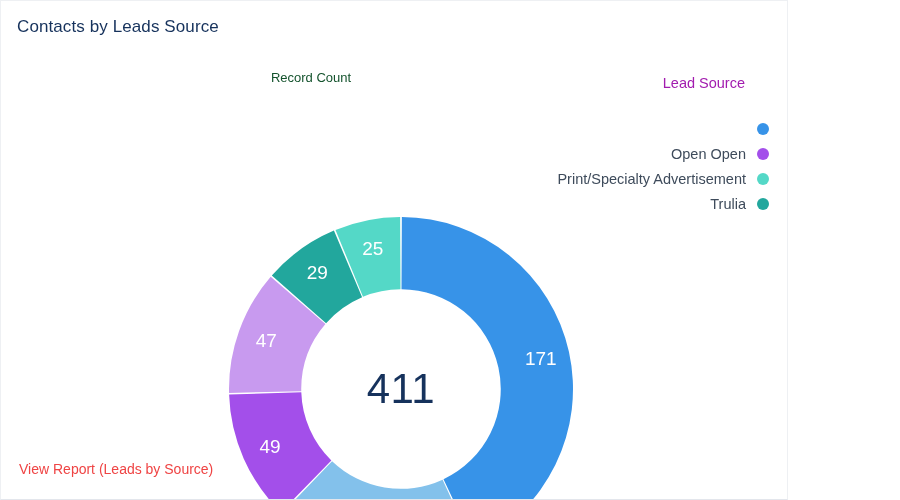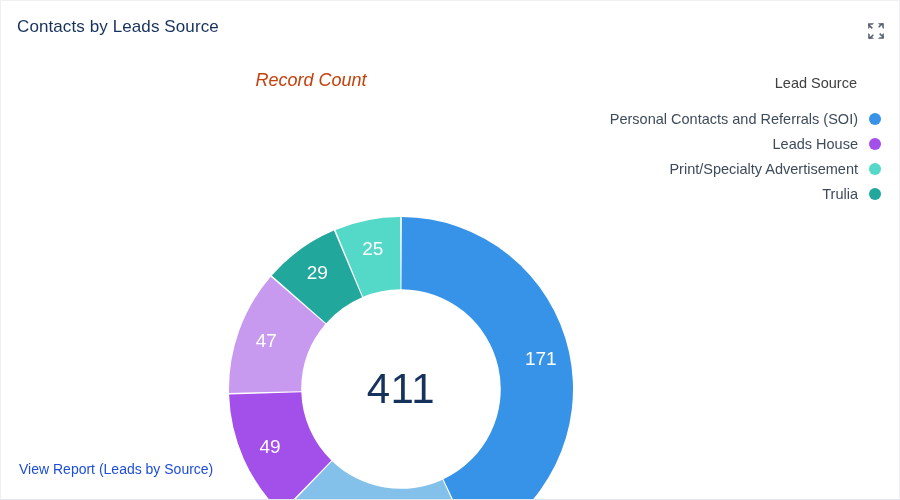--- a/index.html
+++ b/index.html
@@ -7,21 +7,21 @@
     padding: 0;
     background: #ffffff;
   }
   body {
     font-family: "Liberation Sans", sans-serif;
     -webkit-font-smoothing: antialiased;
   }
 
   .card {
     position: relative;
-    width: 900px;
+    width: 788px;
     height: 500px;
     box-sizing: border-box;
     background: #ffffff;
     border: 1px solid #e3e6ec;
     border-top: 1px solid #eef0f3;
     border-left: 1px solid #eef0f3;
     border-right: 1px solid #eef0f3;
     overflow: hidden;
   }
 
@@ -63,23 +63,22 @@
     top: 56px;
     width: 620px;
     height: 400px;
   }
   .measure-label {
     position: absolute;
     top: 13px;
     left: 0;
     width: 620px;
     text-align: center;
-    font-size: 18px;
-    color: #c2410c;
-    font-style: italic;
+    font-size: 13px;
+    color: #14532d;
   }
   .donut-wrap {
     position: absolute;
     left: 228px;
     top: 160px;
     width: 344px;
     height: 344px;
   }
   .donut-svg {
     position: absolute;
@@ -114,22 +113,22 @@
   
   .legend {
     position: absolute;
     right: 18px;
     top: 74px;
     width: 280px;
     text-align: right;
   }
   .legend-title {
     font-size: 14.5px;
-    color: #404040;
-    margin-bottom: 15px;
+    color: #a21caf;
+    margin-bottom: 25px;
     padding-right: 24px;
   }
   .legend-item {
     display: flex;
     align-items: center;
     justify-content: flex-end;
     height: 25px;
     cursor: pointer;
   }
   .legend-label {
@@ -151,21 +150,21 @@
     left: 0;
     bottom: 0;
     width: 900px;
     height: 44px;
   }
   .view-report-link {
     position: absolute;
     left: 18px;
     top: 6px;
     font-size: 14px;
-    color: #1d4ed8;
+    color: #ef4444;
     text-decoration: none;
     cursor: pointer;
     white-space: nowrap;
   }
 </style>
 </head>
 <body>
 
 <div class="card">
 
@@ -216,25 +215,24 @@
           </g>
       </svg>
       <div class="center-total">411</div>
     </div>
   </div>
 
   <div class="legend">
     <div class="legend-title">Lead Source</div>
     <div id="legend-items">
         <div class="legend-item">
-          <span class="legend-label">Personal Contacts and Referrals (SOI)</span>
           <span class="legend-swatch" style="background: rgb(55, 147, 232);"></span>
         </div>
         <div class="legend-item">
-          <span class="legend-label">Leads House</span>
+          <span class="legend-label">Open Open</span>
           <span class="legend-swatch" style="background: rgb(163, 79, 234);"></span>
         </div>
         <div class="legend-item">
           <span class="legend-label">Print/Specialty Advertisement</span>
           <span class="legend-swatch" style="background: rgb(84, 216, 199);"></span>
         </div>
         <div class="legend-item">
           <span class="legend-label">Trulia</span>
           <span class="legend-swatch" style="background: rgb(34, 167, 157);"></span>
         </div>

